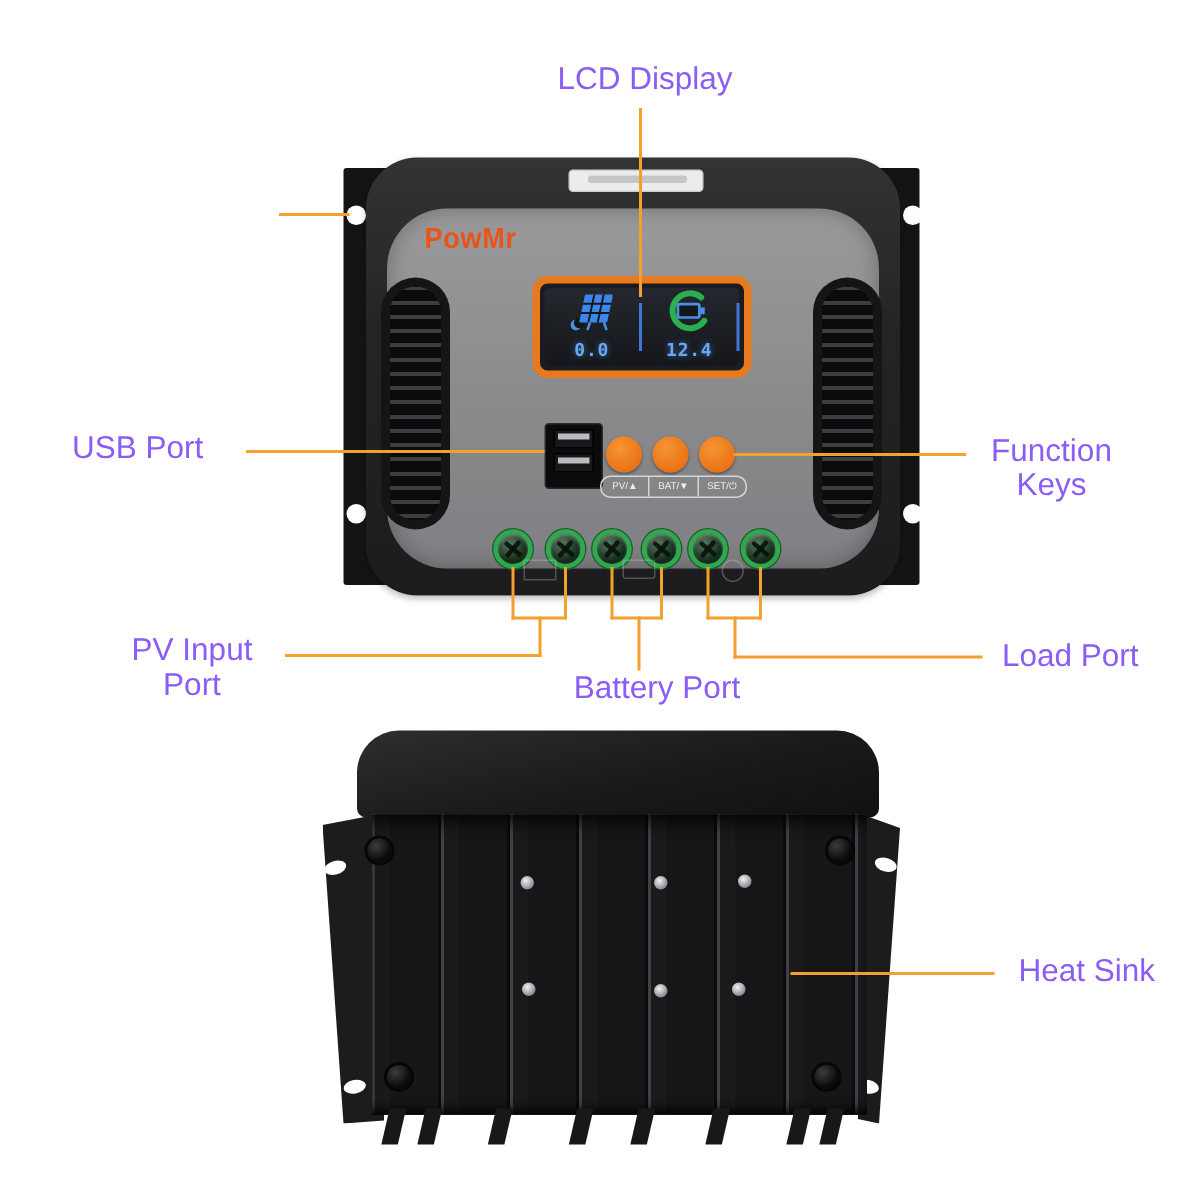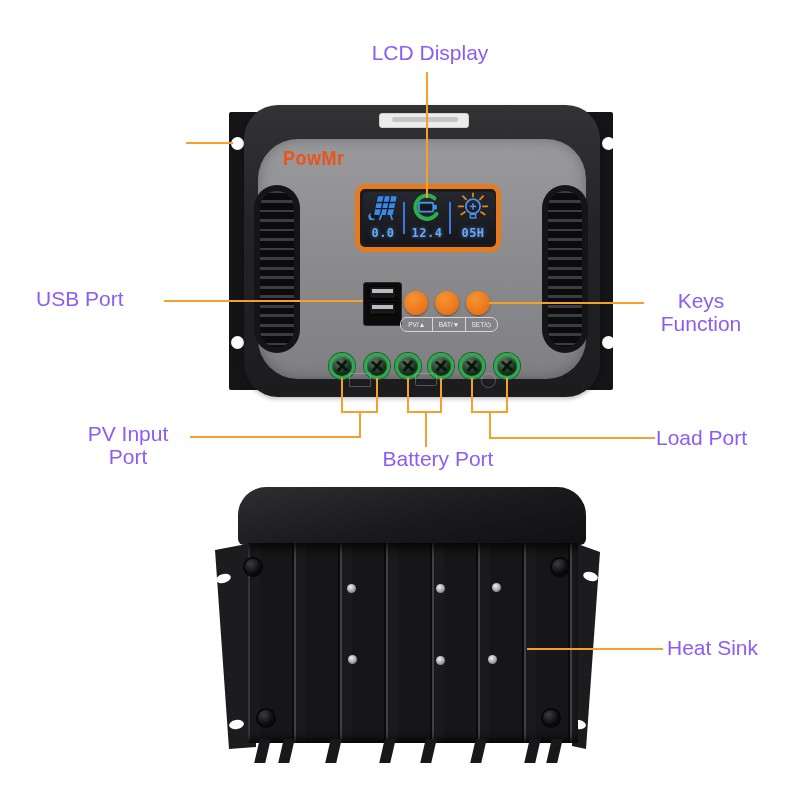--- a/index.html
+++ b/index.html
@@ -1,20 +1,20 @@
 <!DOCTYPE html>
 <html><head>
 <meta charset="utf-8">
 <style>
   html,body{margin:0;padding:0;background:#fff;}
   .scene{position:relative;width:800px;height:800px;background:#fff;overflow:hidden;
          font-family:"Liberation Sans",sans-serif;}
   
   .lbl{position:absolute;color:#8b5cf6;font-size:21px;line-height:1.08;text-align:center;}
-  .lbl.left{text-align:right;}
+  .lbl.left{text-align:right;margin-left:12px;}
   .aline{position:absolute;background:#F5A02E;z-index:60;}
   
   .ctrl{position:absolute;left:228px;top:105px;width:386px;height:292px;}
   .flange{position:absolute;background:#141416;border-radius:2px;}
   .mhole{position:absolute;width:13px;height:13px;border-radius:50%;background:#fff;}
   .cbody{position:absolute;left:16px;top:0;width:356px;height:292px;border-radius:34px;
          background:linear-gradient(180deg,#333335 0%,#242426 40%,#1c1c1e 100%);
          box-shadow:0 2px 4px rgba(0,0,0,.25);}
   .sticker{position:absolute;left:151px;top:8px;width:88px;height:13px;background:#ececec;
            border:1px solid #cfcfcf;border-radius:3px;}
@@ -69,22 +69,22 @@
             background:radial-gradient(circle at 40% 35%,#f2f2f4,#8a8a90 70%,#505055);}
 </style>
 </head>
 <body>
 
 <div class="scene">
 
   <div class="lbl" style="left:340px;top:42px;width:180px;">LCD Display</div>
   <div class="lbl left" style="left:36px;top:288px;">USB Port</div>
   <div class="lbl" style="left:642px;top:290px;width:118px;">
+    <div>Function</div>
     <div>Keys</div>
-    <div>Function</div>
   </div>
   <div class="lbl" style="left:380px;top:448px;width:116px;">Battery Port</div>
   <div class="lbl" style="left:66px;top:423px;width:124px;">
     <div>PV Input</div>
     <div>Port</div>
   </div>
   <div class="lbl left" style="left:656px;top:427px;">Load Port</div>
   <div class="lbl left" style="left:667px;top:637px;">Heat Sink</div>
 
   <div class="aline" style="left:426px;top:72px;width:2px;height:126px;"></div>
@@ -153,38 +153,20 @@
         <div class="lcddiv"></div>
         <div class="lcdcell">
           <svg width="44" height="38" viewBox="0 0 44 38">
             <circle cx="22" cy="17" r="13" fill="none" stroke="#2BAE4E" stroke-width="4.5" stroke-dasharray="62 20" transform="rotate(35 22 17)" stroke-linecap="round"></circle>
             <rect x="13" y="12" width="16" height="10" rx="1.5" fill="#15171b" stroke="#4a90e8" stroke-width="2"></rect>
             <rect x="29.8" y="14.5" width="3.2" height="5" fill="#4a90e8"></rect>
           </svg>
           <span class="lcdnum">12.4</span>
         </div>
         <div class="lcddiv"></div>
-        <div class="lcdcell">
-          <svg width="44" height="38" viewBox="0 0 44 38">
-            <g stroke="#E8871E" stroke-width="2" stroke-linecap="round">
-              <line x1="11" y1="16" x2="6" y2="16"></line>
-                <line x1="33" y1="16" x2="38" y2="16"></line>
-              <line x1="14.2" y1="8.2" x2="10.7" y2="4.7"></line>
-                <line x1="29.8" y1="8.2" x2="33.3" y2="4.7"></line>
-              <line x1="13" y1="22.3" x2="8.9" y2="25.2"></line>
-                <line x1="31" y1="22.3" x2="35.1" y2="25.2"></line>
-              <line x1="22" y1="5" x2="22" y2="1.5"></line>
-            </g>
-            <circle cx="22" cy="16" r="8" fill="none" stroke="#4a90e8" stroke-width="2"></circle>
-            <line x1="22" y1="12.5" x2="22" y2="19.5" stroke="#4a90e8" stroke-width="1.8"></line>
-            <line x1="18.5" y1="16" x2="25.5" y2="16" stroke="#4a90e8" stroke-width="1.8"></line>
-            <rect x="19" y="25" width="6" height="4" fill="none" stroke="#4a90e8" stroke-width="1.6"></rect>
-          </svg>
-          <span class="lcdnum">05H</span>
-        </div>
       </div>
     </div>
 
     <div class="usb">
       <div class="usbslot">
           <i></i>
         </div>
       <div class="usbslot">
           <i></i>
         </div>

